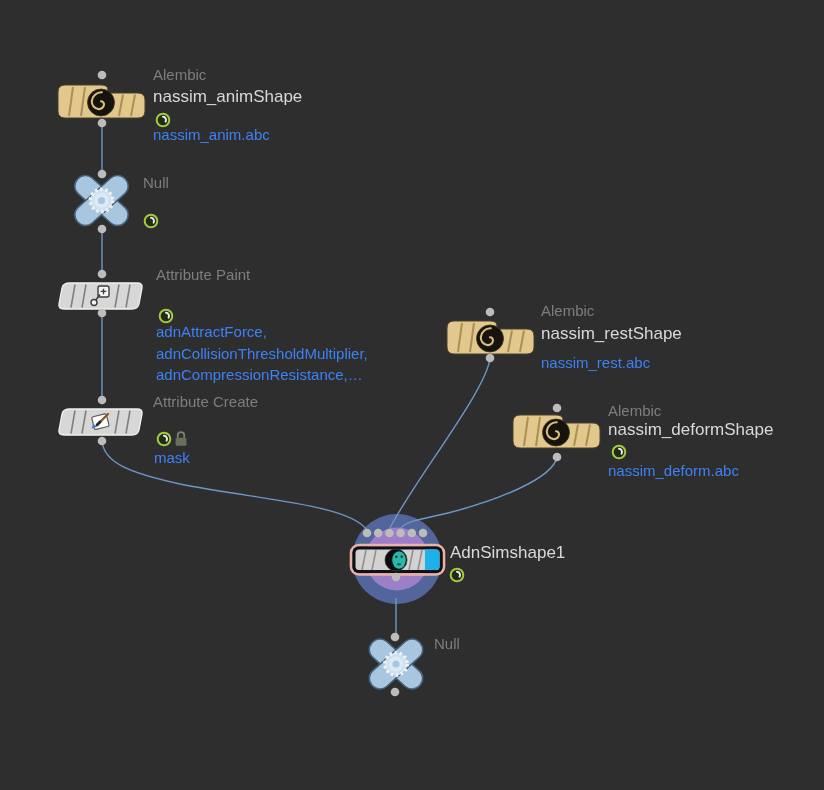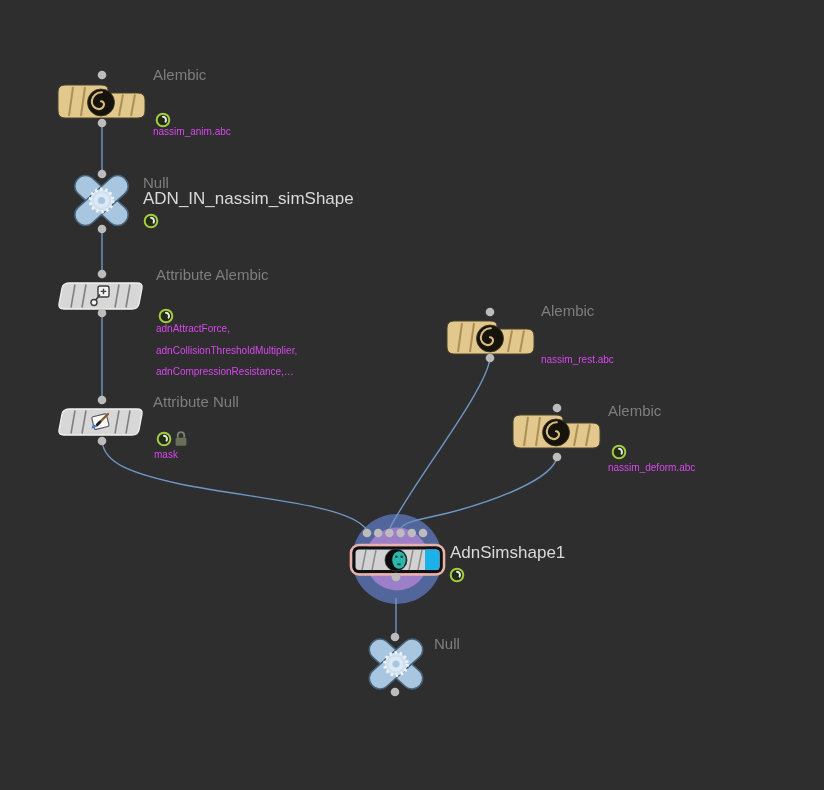--- a/index.html
+++ b/index.html
@@ -12,21 +12,21 @@
   #network-editor{
     position:relative;
     width:824px;height:790px;
     background:#2e2e2e;
   }
   #graph-svg{position:absolute;left:0;top:0;}
   #labels{position:absolute;left:0;top:0;width:100%;height:100%;}
   .lbl{position:absolute;white-space:pre;line-height:1.15;}
   .type{font-size:15px;color:#7e7e7e;}
   .name{font-size:17px;color:#d9d9d9;}
-  .comment{font-size:10px;color:#d946ef;}
+  .comment{font-size:15px;color:#3b82f6;}
 </style>
 </head>
 <body>
 
 <div id="network-editor">
 
 <svg id="graph-svg" width="824" height="790" viewBox="0 0 824 790">
   <defs>
     <g id="alembic-body">
       <path d="M7,0 H43 Q50,0 50,5 V8 H80 Q87,8 87,15 V26 Q87,33 80,33 H7 Q0,33 0,26 V7 Q0,0 7,0 Z" fill="#e2c88c" stroke="#4a412a" stroke-width="1"></path>
@@ -168,37 +168,39 @@
     <g transform="translate(181,438.5)">
       <path d="M-3.2,-0.8 v-2.4 a3.2,3.2 0 0 1 6.4,0 v2.4" stroke="#7b816f" stroke-width="1.8" fill="none"></path>
       <rect x="-5.4" y="-0.8" width="10.8" height="8" rx="1.2" fill="#697059"></rect>
     </g>
   </g>
 </svg>
 
 <div id="labels">
 
   <div class="lbl type" style="left:153px;top:66px">Alembic</div>
+  <div class="lbl name" style="left:153px;top:87px">nassim_animShape</div>
   <div class="lbl comment" style="left:153px;top:126px">nassim_anim.abc</div>
 
   <div class="lbl type" style="left:143px;top:174px">Null</div>
-  <div class="lbl name" style="left:143px;top:189px">ADN_IN_nassim_simShape</div>
-
-  <div class="lbl type" style="left:156px;top:266px">Attribute Alembic</div>
+
+  <div class="lbl type" style="left:156px;top:266px">Attribute Paint</div>
   <div class="lbl comment" style="left:156px;top:323px">adnAttractForce,</div>
   <div class="lbl comment" style="left:156px;top:345px">adnCollisionThresholdMultiplier,</div>
   <div class="lbl comment" style="left:156px;top:366px">adnCompressionResistance,…</div>
 
-  <div class="lbl type" style="left:153px;top:393px">Attribute Null</div>
+  <div class="lbl type" style="left:153px;top:393px">Attribute Create</div>
   <div class="lbl comment" style="left:154px;top:449px">mask</div>
 
   <div class="lbl type" style="left:541px;top:302px">Alembic</div>
+  <div class="lbl name" style="left:541px;top:324px">nassim_restShape</div>
   <div class="lbl comment" style="left:541px;top:354px">nassim_rest.abc</div>
 
   <div class="lbl type" style="left:608px;top:402px">Alembic</div>
+  <div class="lbl name" style="left:608px;top:420px">nassim_deformShape</div>
   <div class="lbl comment" style="left:608px;top:462px">nassim_deform.abc</div>
 
   <div class="lbl name" style="left:450px;top:543px">AdnSimshape1</div>
 
   <div class="lbl type" style="left:434px;top:635px">Null</div>
 </div>
 
 </div>
 
 </body></html>

